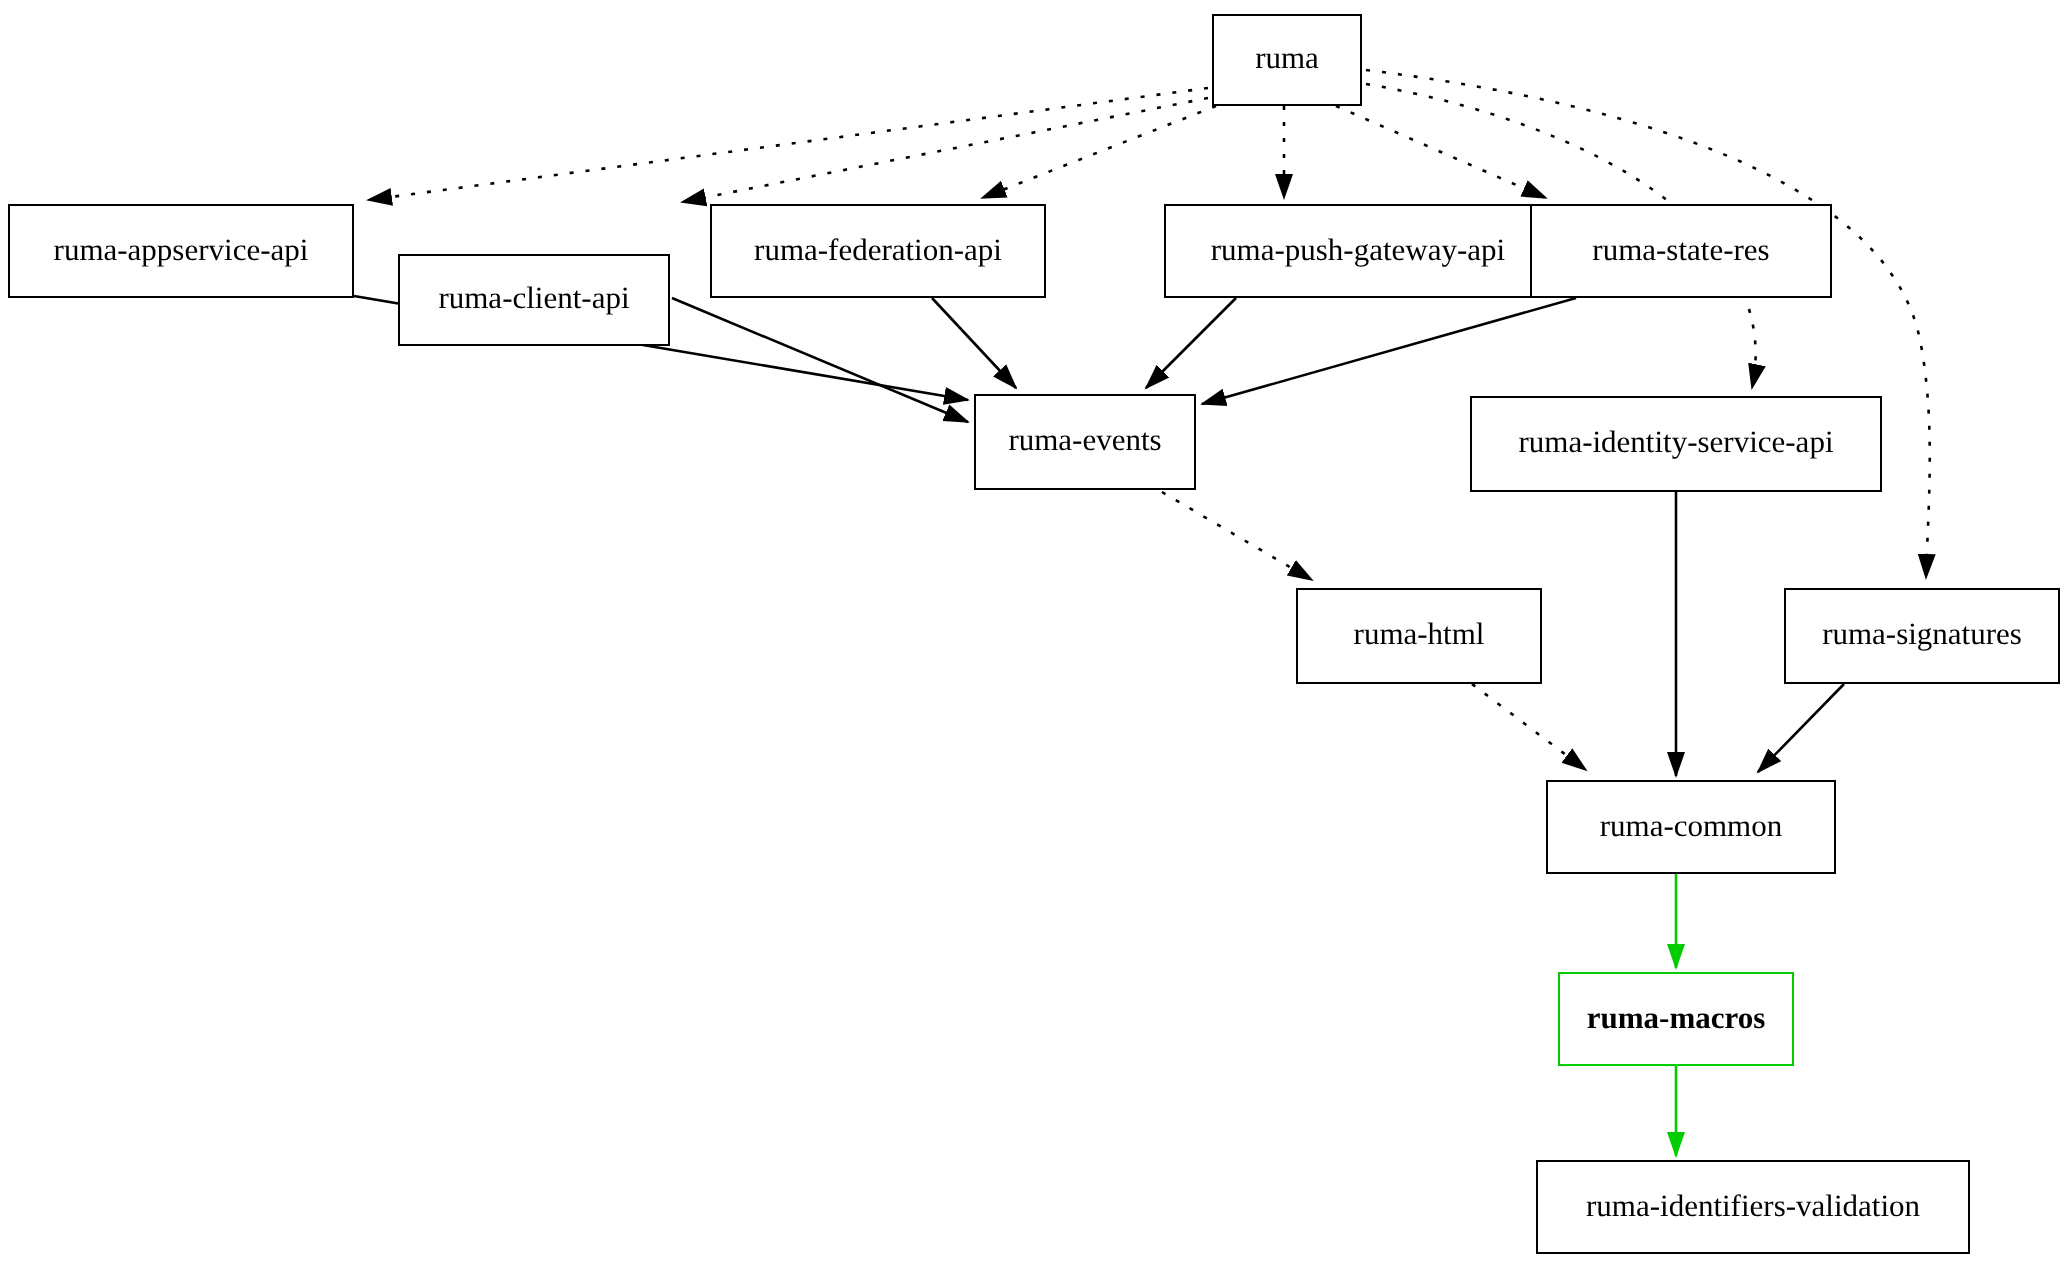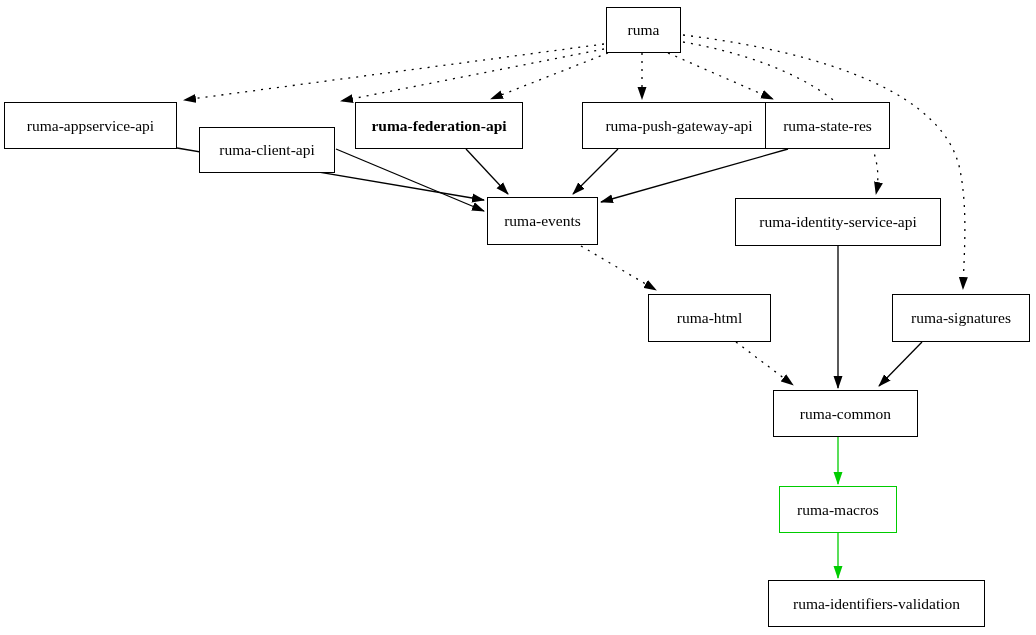--- a/index.html
+++ b/index.html
@@ -21,21 +21,21 @@
     box-sizing: border-box;
     border: 1px solid #000000;
     background: #ffffff;
     display: flex;
     align-items: center;
     justify-content: center;
     font-size: 15.5px;
     color: #000000;
     white-space: nowrap;
   }
-  .node.highlight { border-color: #00cc00; }
+  .node.highlight { border-color: #00cc00; font-weight: bold; }
   .edge { fill: none; stroke: #000000; stroke-width: 1.3; }
   .edge.dotted { stroke-dasharray: 2 6; }
   .edge.green { stroke: #00cc00; }
 </style>
 </head>
 <body>
 
 <div id="canvas">
 
   <svg id="edge-layer" viewBox="0 0 1036 635" xmlns="http://www.w3.org/2000/svg">
@@ -71,25 +71,25 @@
     <path class="edge green" d="M838,437 L838,484" marker-end="url(#arrow-green)"></path>
     <path class="edge green" d="M838,533 L838,578" marker-end="url(#arrow-green)"></path>
   </svg>
 
   <div class="node" style="left:606px; top:7px;  width:75px;  height:46px;">ruma</div>
 
   <div class="node" style="left:4px;   top:102px; width:173px; height:47px;">ruma-appservice-api</div>
 
   <div class="node" style="left:199px; top:103px; width:136px; height:46px;margin-top:24px;">ruma-client-api</div>
 
-  <div class="node" style="left:355px; top:102px; width:168px; height:47px;font-weight:bold;">ruma-federation-api</div>
+  <div class="node" style="left:355px; top:102px; width:168px; height:47px;">ruma-federation-api</div>
 
   <div class="node" style="left:547px; top:102px; width:194px; height:47px;margin-left:35px;">ruma-push-gateway-api</div>
 
-  <div class="node" style="left:765px; top:102px; width:125px; height:47px;">ruma-state-res</div>
+  <div class="node" style="left:765px; top:102px; width:151px; height:47px;">ruma-state-res</div>
 
   <div class="node" style="left:735px; top:198px; width:206px; height:48px;">ruma-identity-service-api</div>
 
   <div class="node" style="left:487px; top:197px; width:111px; height:48px;">ruma-events</div>
 
   <div class="node" style="left:648px; top:294px; width:123px; height:48px;text-align:center;">ruma-html</div>
 
   <div class="node" style="left:892px; top:294px; width:138px; height:48px;">ruma-signatures</div>
 
   <div class="node" style="left:773px; top:390px; width:145px; height:47px;">ruma-common</div>

